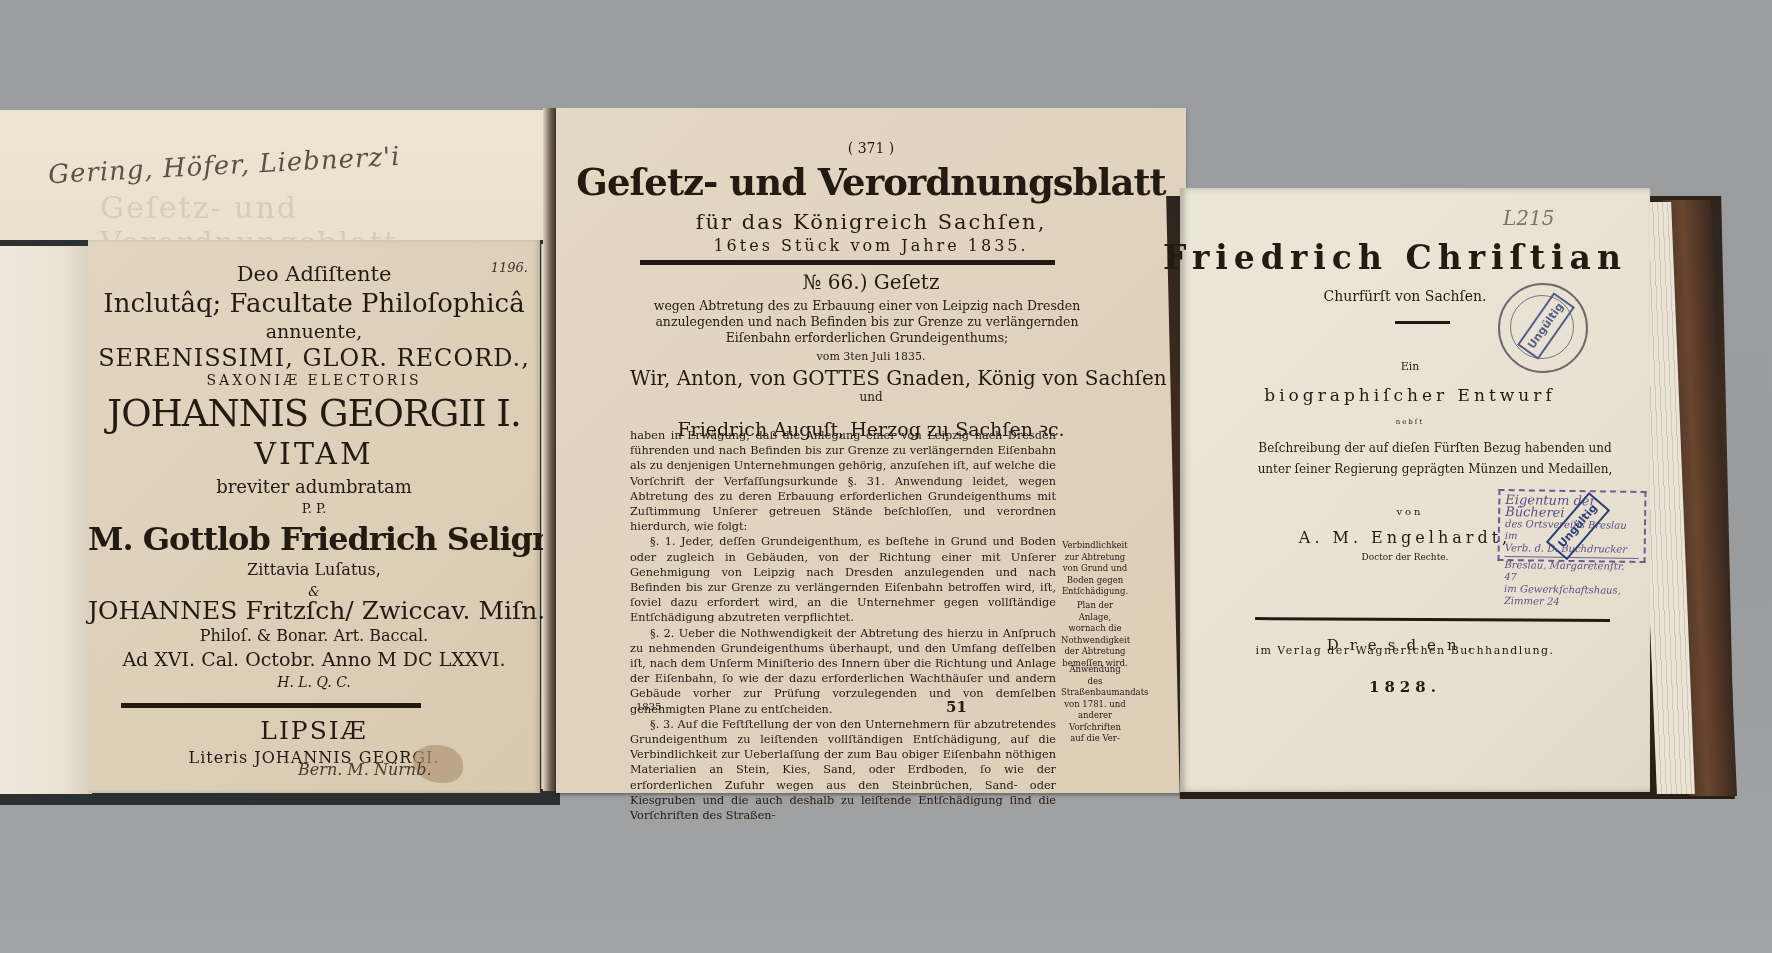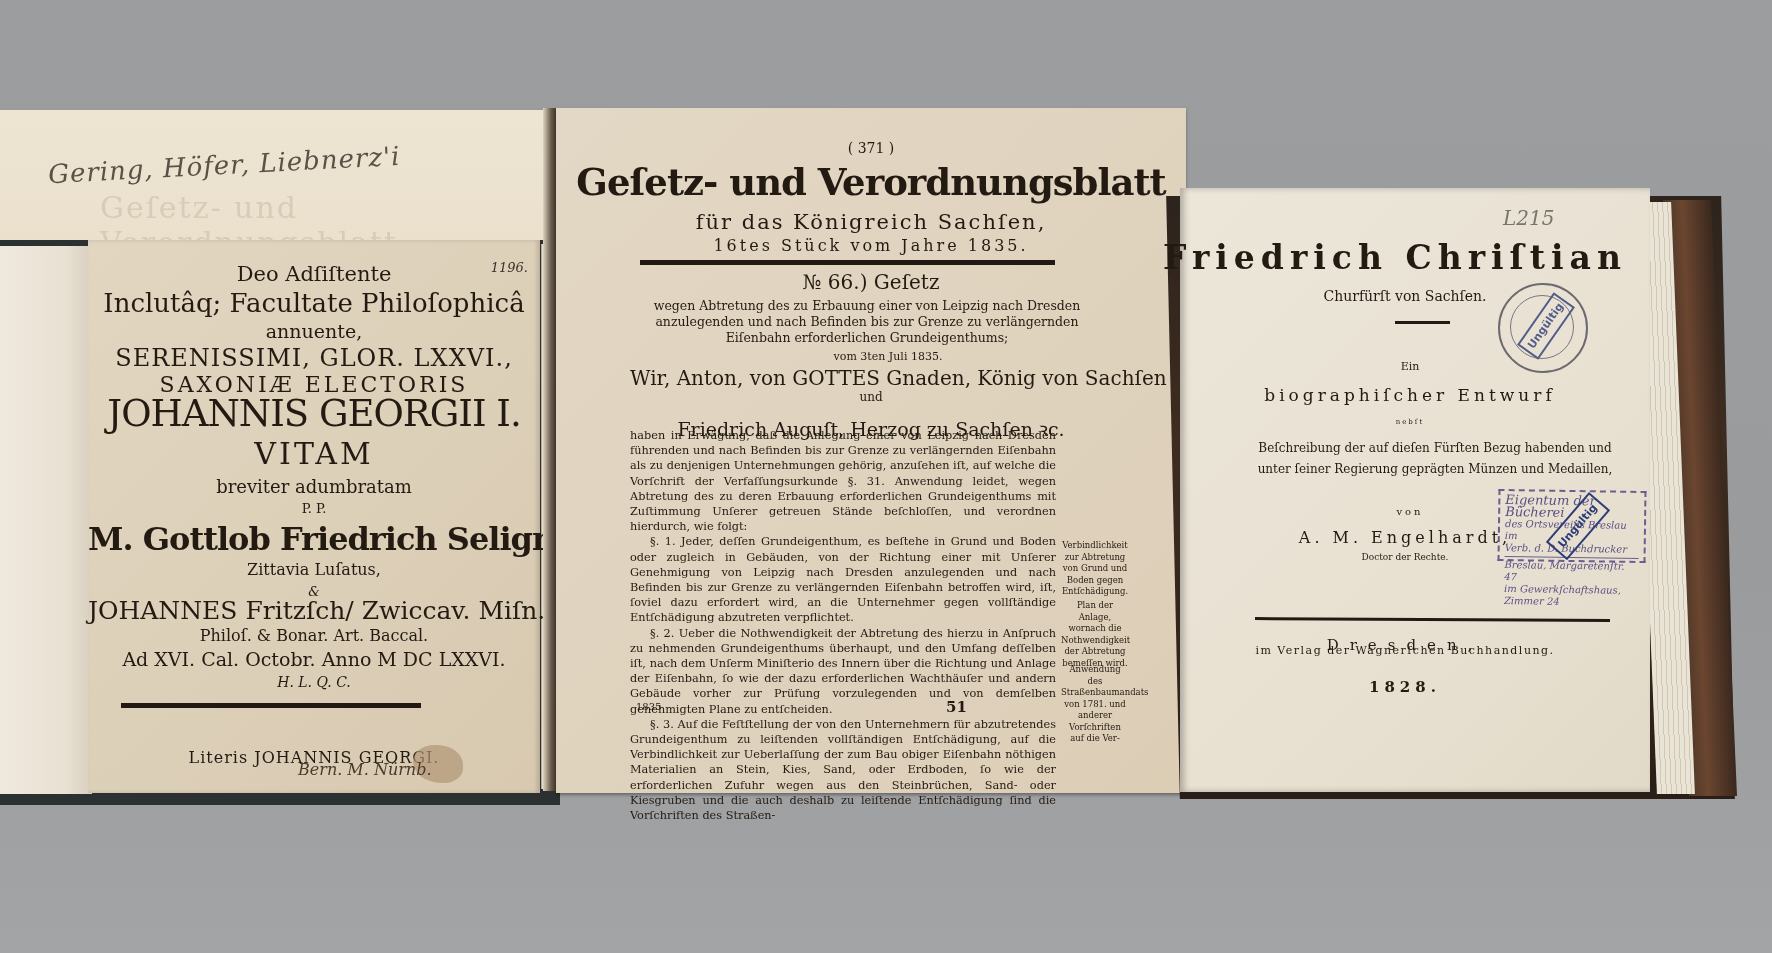--- a/index.html
+++ b/index.html
@@ -12,21 +12,21 @@
   .b1-back .ghost{left:100px;top:80px;font-size:30px;color:#d7ccb7;letter-spacing:2px;}
   .b1-cover{left:0;top:240px;width:560px;height:565px;background:#2b3130;}
   .b1-leftpg{left:0;top:246px;width:92px;height:548px;background:linear-gradient(90deg,#efe8dd,#e9e1d3 70%,#d8cfbf);}
   .b1-page{left:88px;top:240px;width:452px;height:553px;background:linear-gradient(135deg,#e2d6c1,#ddd0b9 50%,#d8c9b0);box-shadow:inset -3px 0 4px rgba(0,0,0,.15);}
   .b1-page .edge{right:-14px;top:4px;width:12px;height:545px;background:#e6dcc9;border-left:1px solid #b8ab93;}
   .t{position:absolute;left:0;width:100%;text-align:center;white-space:nowrap;}
   .b1 .l1{top:22px;font-size:21px;}
   .b1 .l2{top:48px;font-size:26px;}
   .b1 .l3{top:80px;font-size:19px;}
   .b1 .l4{top:104px;font-size:24px;letter-spacing:1px;}
-  .b1 .l5{top:132px;font-size:22px;letter-spacing:3px;}
+  .b1 .l5{top:132px;font-size:14px;letter-spacing:3px;}
   .b1 .l6{top:152px;font-size:37px;letter-spacing:-1px;}
   .b1 .l7{top:196px;font-size:30px;letter-spacing:3px;}
   .b1 .l8{top:236px;font-size:18px;}
   .b1 .l9{top:261px;font-size:13px;}
   .b1 .l10{top:280px;font-size:32px;font-weight:bold;letter-spacing:-1px;}
   .b1 .l11{top:320px;font-size:16px;}
   .b1 .l12{top:344px;font-size:13px;font-style:italic;}
   .b1 .l13{top:356px;font-size:25px;}
   .b1 .l14{top:386px;font-size:16px;}
   .b1 .l15{top:408px;font-size:19px;}
@@ -40,21 +40,21 @@
   
   .b2{left:556px;top:108px;width:630px;height:685px;background:linear-gradient(135deg,#e3d8c5,#dfd2bd 60%,#dccdb5);box-shadow:0 2px 3px rgba(0,0,0,.35);}
   .b2-spine{left:543px;top:108px;width:16px;height:683px;background:linear-gradient(90deg,#ddd3c1,#6a5b4a 50%,#2e2a26);}
   .b2 .pg{top:32px;font-size:14px;}
   .b2 .title{top:52px;font-size:37px;font-weight:bold;letter-spacing:-1px;}
   .b2 .sub1{top:102px;font-size:21px;letter-spacing:2px;}
   .b2 .sub2{top:128px;font-size:16px;letter-spacing:3px;}
   .b2 .rule{left:84px;top:152px;width:415px;height:5px;background:#221a12;}
   .b2 .lawno{top:162px;font-size:20px;}
   .b2 .lawdesc{top:190px;font-size:12.5px;line-height:16px;white-space:normal;padding:0 82px 0 74px;box-sizing:border-box;}
-  .b2 .date{top:242px;font-size:11px;padding-left:17px;}
+  .b2 .date{top:242px;font-size:11px;}
   .b2 .wir{top:256px;font-size:20px;text-align:left;left:74px;width:auto;}
   .b2 .und{top:282px;font-size:12px;}
   .b2 .fa{top:308px;font-size:19px;}
   .b2 .body{left:74px;top:320px;width:426px;font-size:11.3px;line-height:15.2px;text-align:justify;white-space:normal;}
   .b2 .body p{margin:0;text-indent:0;}
   .b2 .body p.ind{text-indent:20px;}
   .b2 .margin{left:505px;width:68px;font-size:8.5px;line-height:11.5px;text-align:center;white-space:normal;}
   .b2 .foot-l{left:80px;top:593px;font-size:10px;}
   .b2 .foot-r{left:390px;top:590px;font-size:15px;font-weight:bold;}
   
@@ -95,34 +95,35 @@
   <div class="abs ghost">Geſetz- und Verordnungsblatt</div>
 </div>
 <div class="abs b1-cover"></div>
 <div class="abs b1-leftpg"></div>
 <div class="abs b1-page b1">
   <div class="abs edge"></div>
   <div class="abs num">1196.</div>
   <div class="t l1">Deo Adſiſtente</div>
   <div class="t l2">Inclutâq; Facultate Philoſophicâ</div>
   <div class="t l3">annuente,</div>
-  <div class="t l4">SERENISSIMI, GLOR. LXXVI.,</div>
+  <div class="t l4">SERENISSIMI, GLOR. RECORD.,</div>
   <div class="t l5">SAXONIÆ ELECTORIS</div>
   <div class="t l6">JOHANNIS GEORGII I.</div>
   <div class="t l7">VITAM</div>
   <div class="t l8">breviter adumbratam</div>
   <div class="t l9">P. P.</div>
   <div class="t l10">M. Gottlob Friedrich Seligman/</div>
   <div class="t l11">Zittavia Luſatus,</div>
   <div class="t l12">&amp;</div>
   <div class="t l13">JOHANNES Fritzſch/ Zwiccav. Miſn.</div>
   <div class="t l14">Philoſ. &amp; Bonar. Art. Baccal.</div>
   <div class="t l15">Ad XVI. Cal. Octobr. Anno M DC LXXVI.</div>
   <div class="t l16">H. L. Q. C.</div>
   <div class="abs rule"></div>
+  <div class="t l17">LIPSIÆ</div>
   <div class="t l18">Literis JOHANNIS GEORGI.</div>
   <div class="abs stain"></div>
   <div class="abs sig">Bern. M. Nürnb.</div>
 </div>
 
 <div class="abs b2-spine"></div>
 <div class="abs b2">
   <div class="t pg">( 371 )</div>
   <div class="t title">Geſetz- und Verordnungsblatt</div>
   <div class="t sub1">für das Königreich Sachſen,</div>

